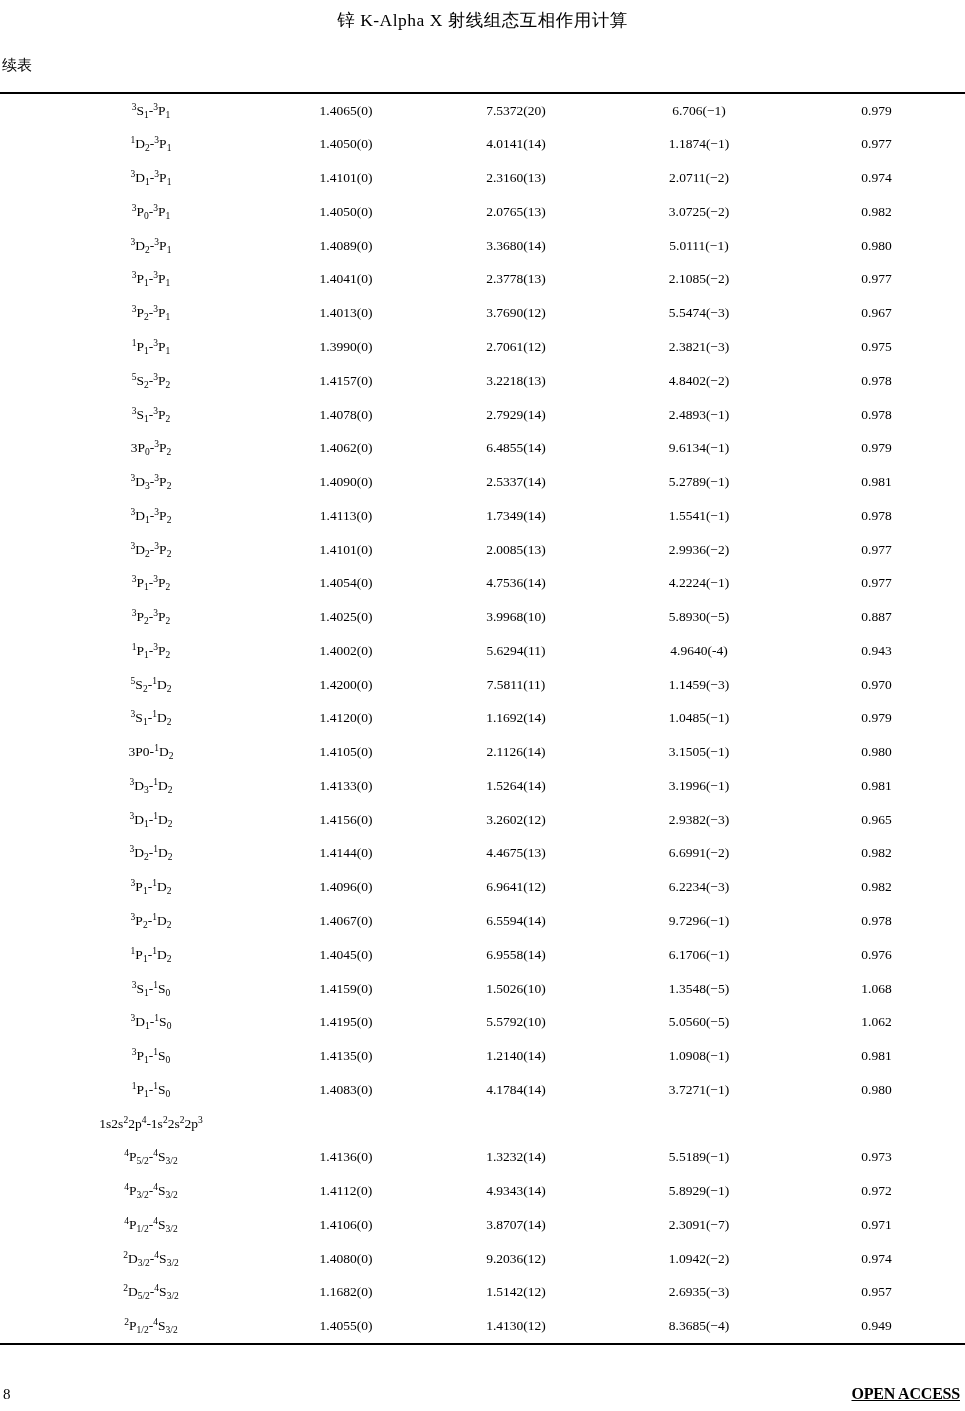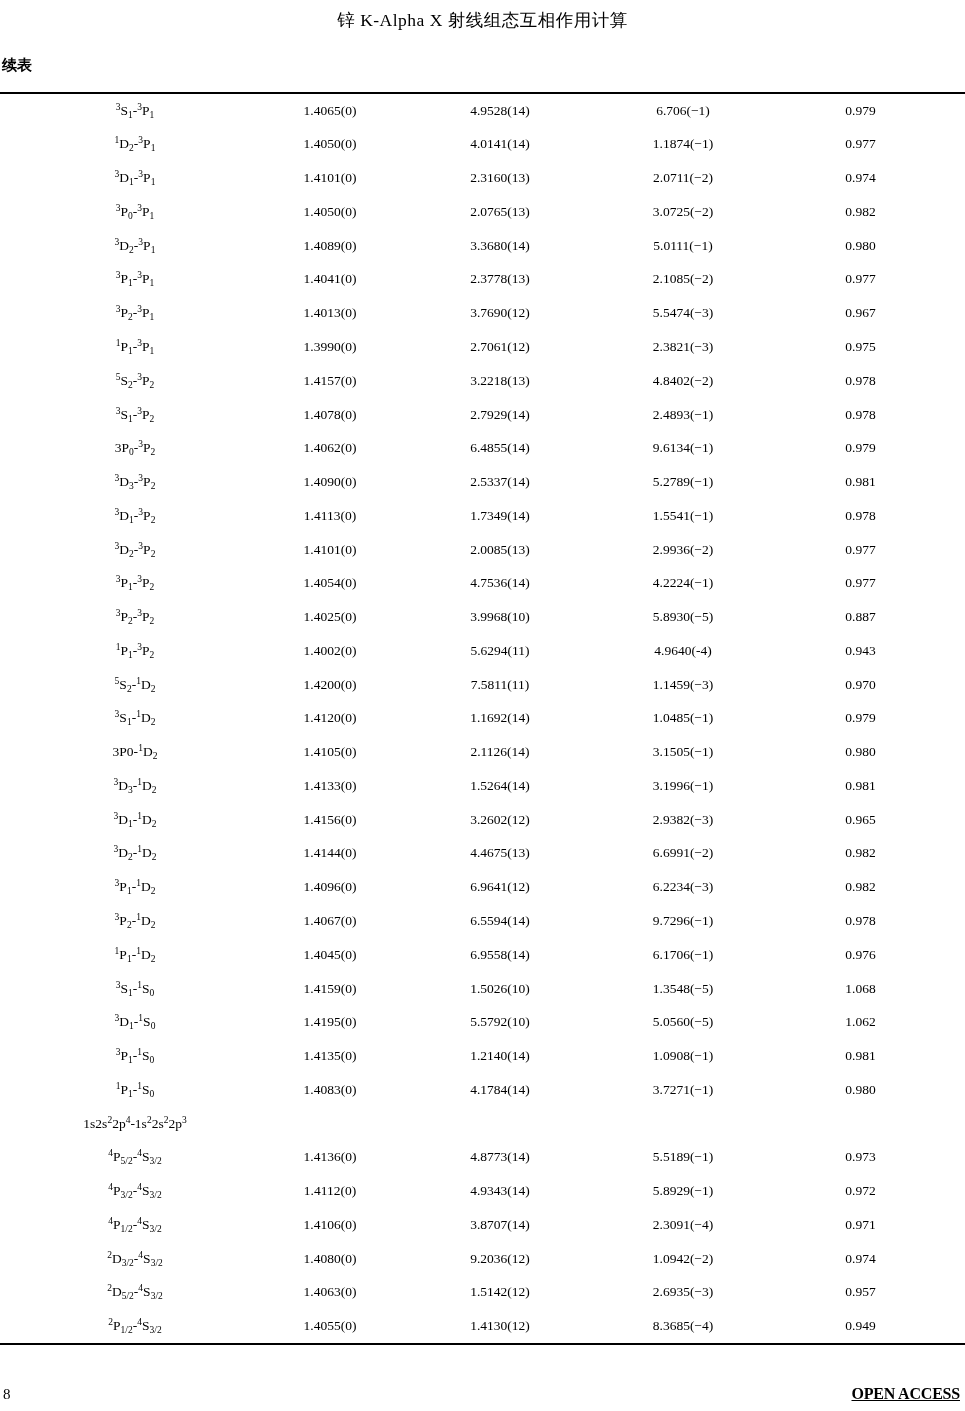--- a/index.html
+++ b/index.html
@@ -23,35 +23,35 @@
     right: 0;
     text-align: center;
     font-size: 17.5px;
     letter-spacing: 0.5px;
   }
   .cont-label {
     position: absolute;
     top: 56px;
     left: 2px;
     font-size: 15px;
-    font-weight: 700;
+    font-weight: 400;
     font-family: "Liberation Sans", "DejaVu Sans", sans-serif;
   }
   .rule {
     position: absolute;
     left: 0;
     right: 0;
     background: #000000;
   }
   .top-rule { top: 92px; height: 1.6px; }
   .bottom-rule { top: 1343px; height: 2px; }
   .tbody {
     position: absolute;
     top: 93.5px;
-    left: 0;
+    left: 16px;
     right: 0;
     font-family: Liberation Serif, serif;
   }
   .trow {
     display: grid;
     grid-template-columns: 270px 120px 220px 146px 209px;
     height: 33.78px;
     align-items: center;
   }
   .cell {
@@ -92,21 +92,21 @@
 <body>
 
 <div class="page">
   <div class="title">锌 K-Alpha X 射线组态互相作用计算</div>
   <div class="cont-label">续表</div>
   <div class="rule top-rule"></div>
   <div class="tbody" id="table-body">
       <div class="trow">
         <div class="cell label"><sup>3</sup>S<sub>1</sub>-<sup>3</sup>P<sub>1</sub></div>
         <div class="cell">1.4065(0)</div>
-        <div class="cell">4.9528(14)</div>
+        <div class="cell">7.5372(20)</div>
         <div class="cell">6.706(−1)</div>
         <div class="cell">0.979</div>
       </div>
       <div class="trow">
         <div class="cell label"><sup>1</sup>D<sub>2</sub>-<sup>3</sup>P<sub>1</sub></div>
         <div class="cell">1.4050(0)</div>
         <div class="cell">4.0141(14)</div>
         <div class="cell">1.1874(−1)</div>
         <div class="cell">0.977</div>
       </div>
@@ -305,48 +305,48 @@
         <div class="cell">4.1784(14)</div>
         <div class="cell">3.7271(−1)</div>
         <div class="cell">0.980</div>
       </div>
       <div class="trow section">
         <div class="cell label">1s2s<sup>2</sup>2p<sup>4</sup>-1s<sup>2</sup>2s<sup>2</sup>2p<sup>3</sup></div>
       </div>
       <div class="trow">
         <div class="cell label"><sup>4</sup>P<sub>5/2</sub>-<sup>4</sup>S<sub>3/2</sub></div>
         <div class="cell">1.4136(0)</div>
-        <div class="cell">4.8773(14)</div>
+        <div class="cell">1.3232(14)</div>
         <div class="cell">5.5189(−1)</div>
         <div class="cell">0.973</div>
       </div>
       <div class="trow">
         <div class="cell label"><sup>4</sup>P<sub>3/2</sub>-<sup>4</sup>S<sub>3/2</sub></div>
         <div class="cell">1.4112(0)</div>
         <div class="cell">4.9343(14)</div>
         <div class="cell">5.8929(−1)</div>
         <div class="cell">0.972</div>
       </div>
       <div class="trow">
         <div class="cell label"><sup>4</sup>P<sub>1/2</sub>-<sup>4</sup>S<sub>3/2</sub></div>
         <div class="cell">1.4106(0)</div>
         <div class="cell">3.8707(14)</div>
-        <div class="cell">2.3091(−4)</div>
+        <div class="cell">2.3091(−7)</div>
         <div class="cell">0.971</div>
       </div>
       <div class="trow">
         <div class="cell label"><sup>2</sup>D<sub>3/2</sub>-<sup>4</sup>S<sub>3/2</sub></div>
         <div class="cell">1.4080(0)</div>
         <div class="cell">9.2036(12)</div>
         <div class="cell">1.0942(−2)</div>
         <div class="cell">0.974</div>
       </div>
       <div class="trow">
         <div class="cell label"><sup>2</sup>D<sub>5/2</sub>-<sup>4</sup>S<sub>3/2</sub></div>
-        <div class="cell">1.4063(0)</div>
+        <div class="cell">1.1682(0)</div>
         <div class="cell">1.5142(12)</div>
         <div class="cell">2.6935(−3)</div>
         <div class="cell">0.957</div>
       </div>
       <div class="trow">
         <div class="cell label"><sup>2</sup>P<sub>1/2</sub>-<sup>4</sup>S<sub>3/2</sub></div>
         <div class="cell">1.4055(0)</div>
         <div class="cell">1.4130(12)</div>
         <div class="cell">8.3685(−4)</div>
         <div class="cell">0.949</div>

